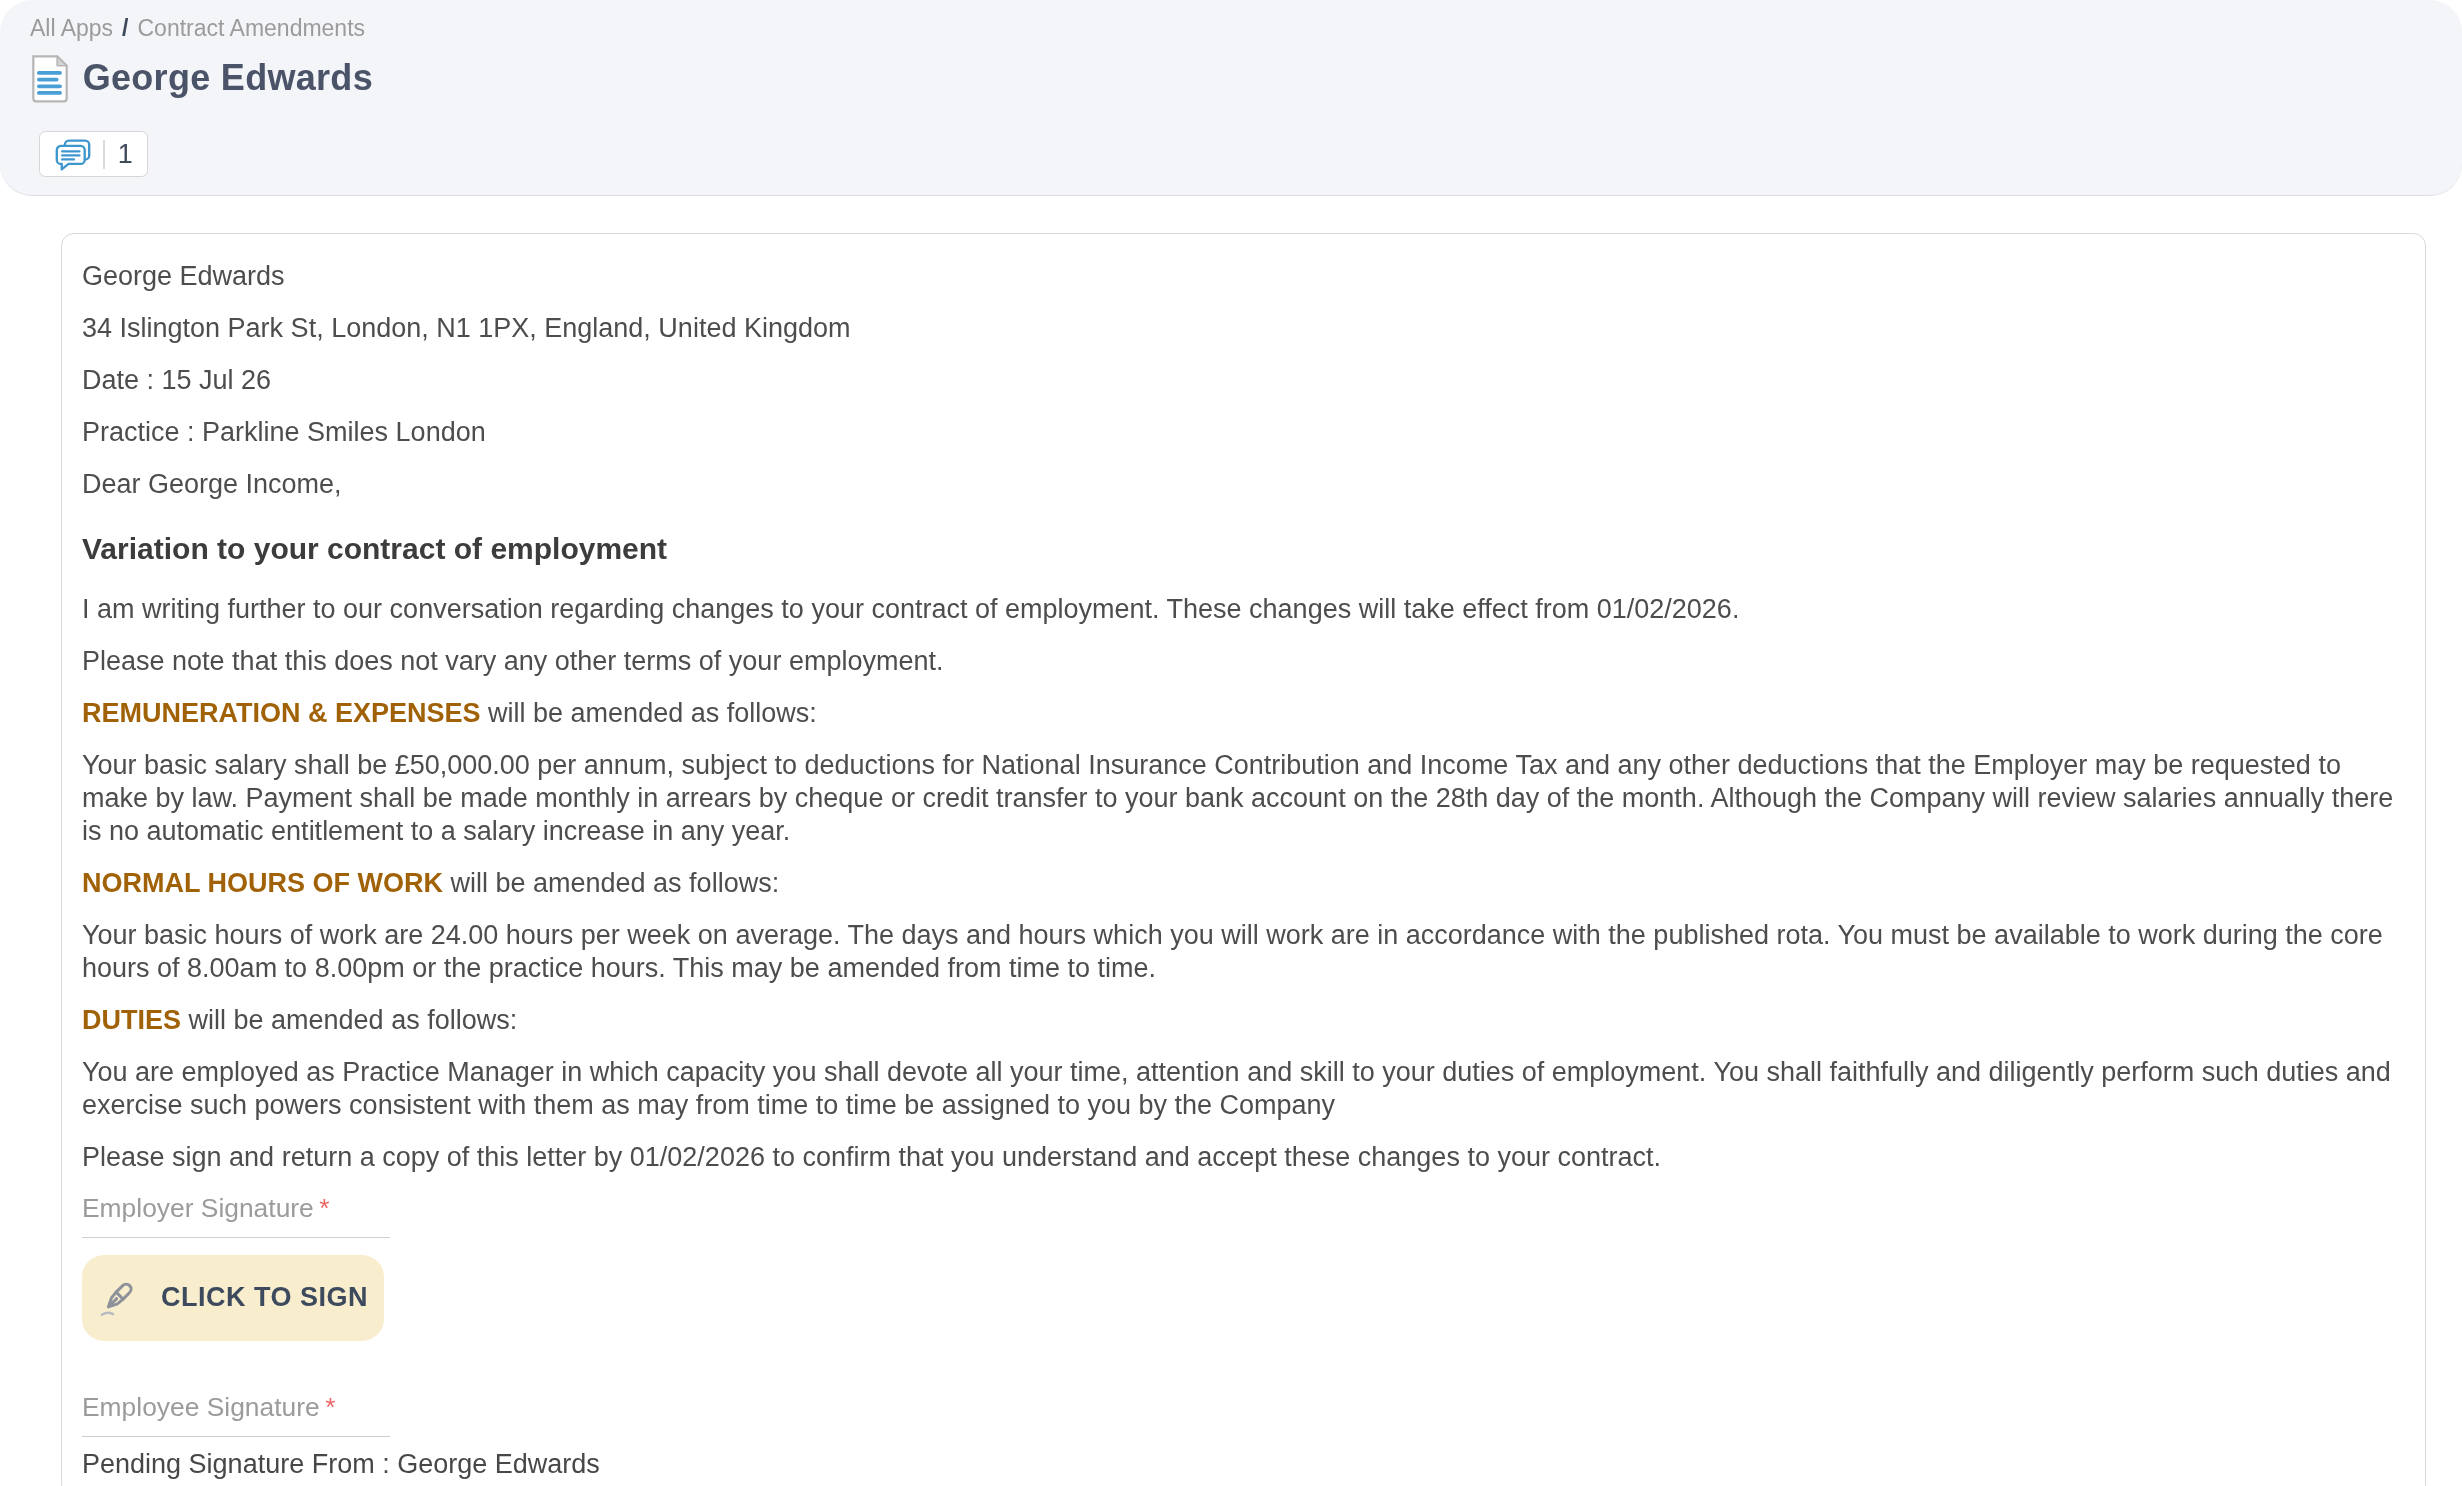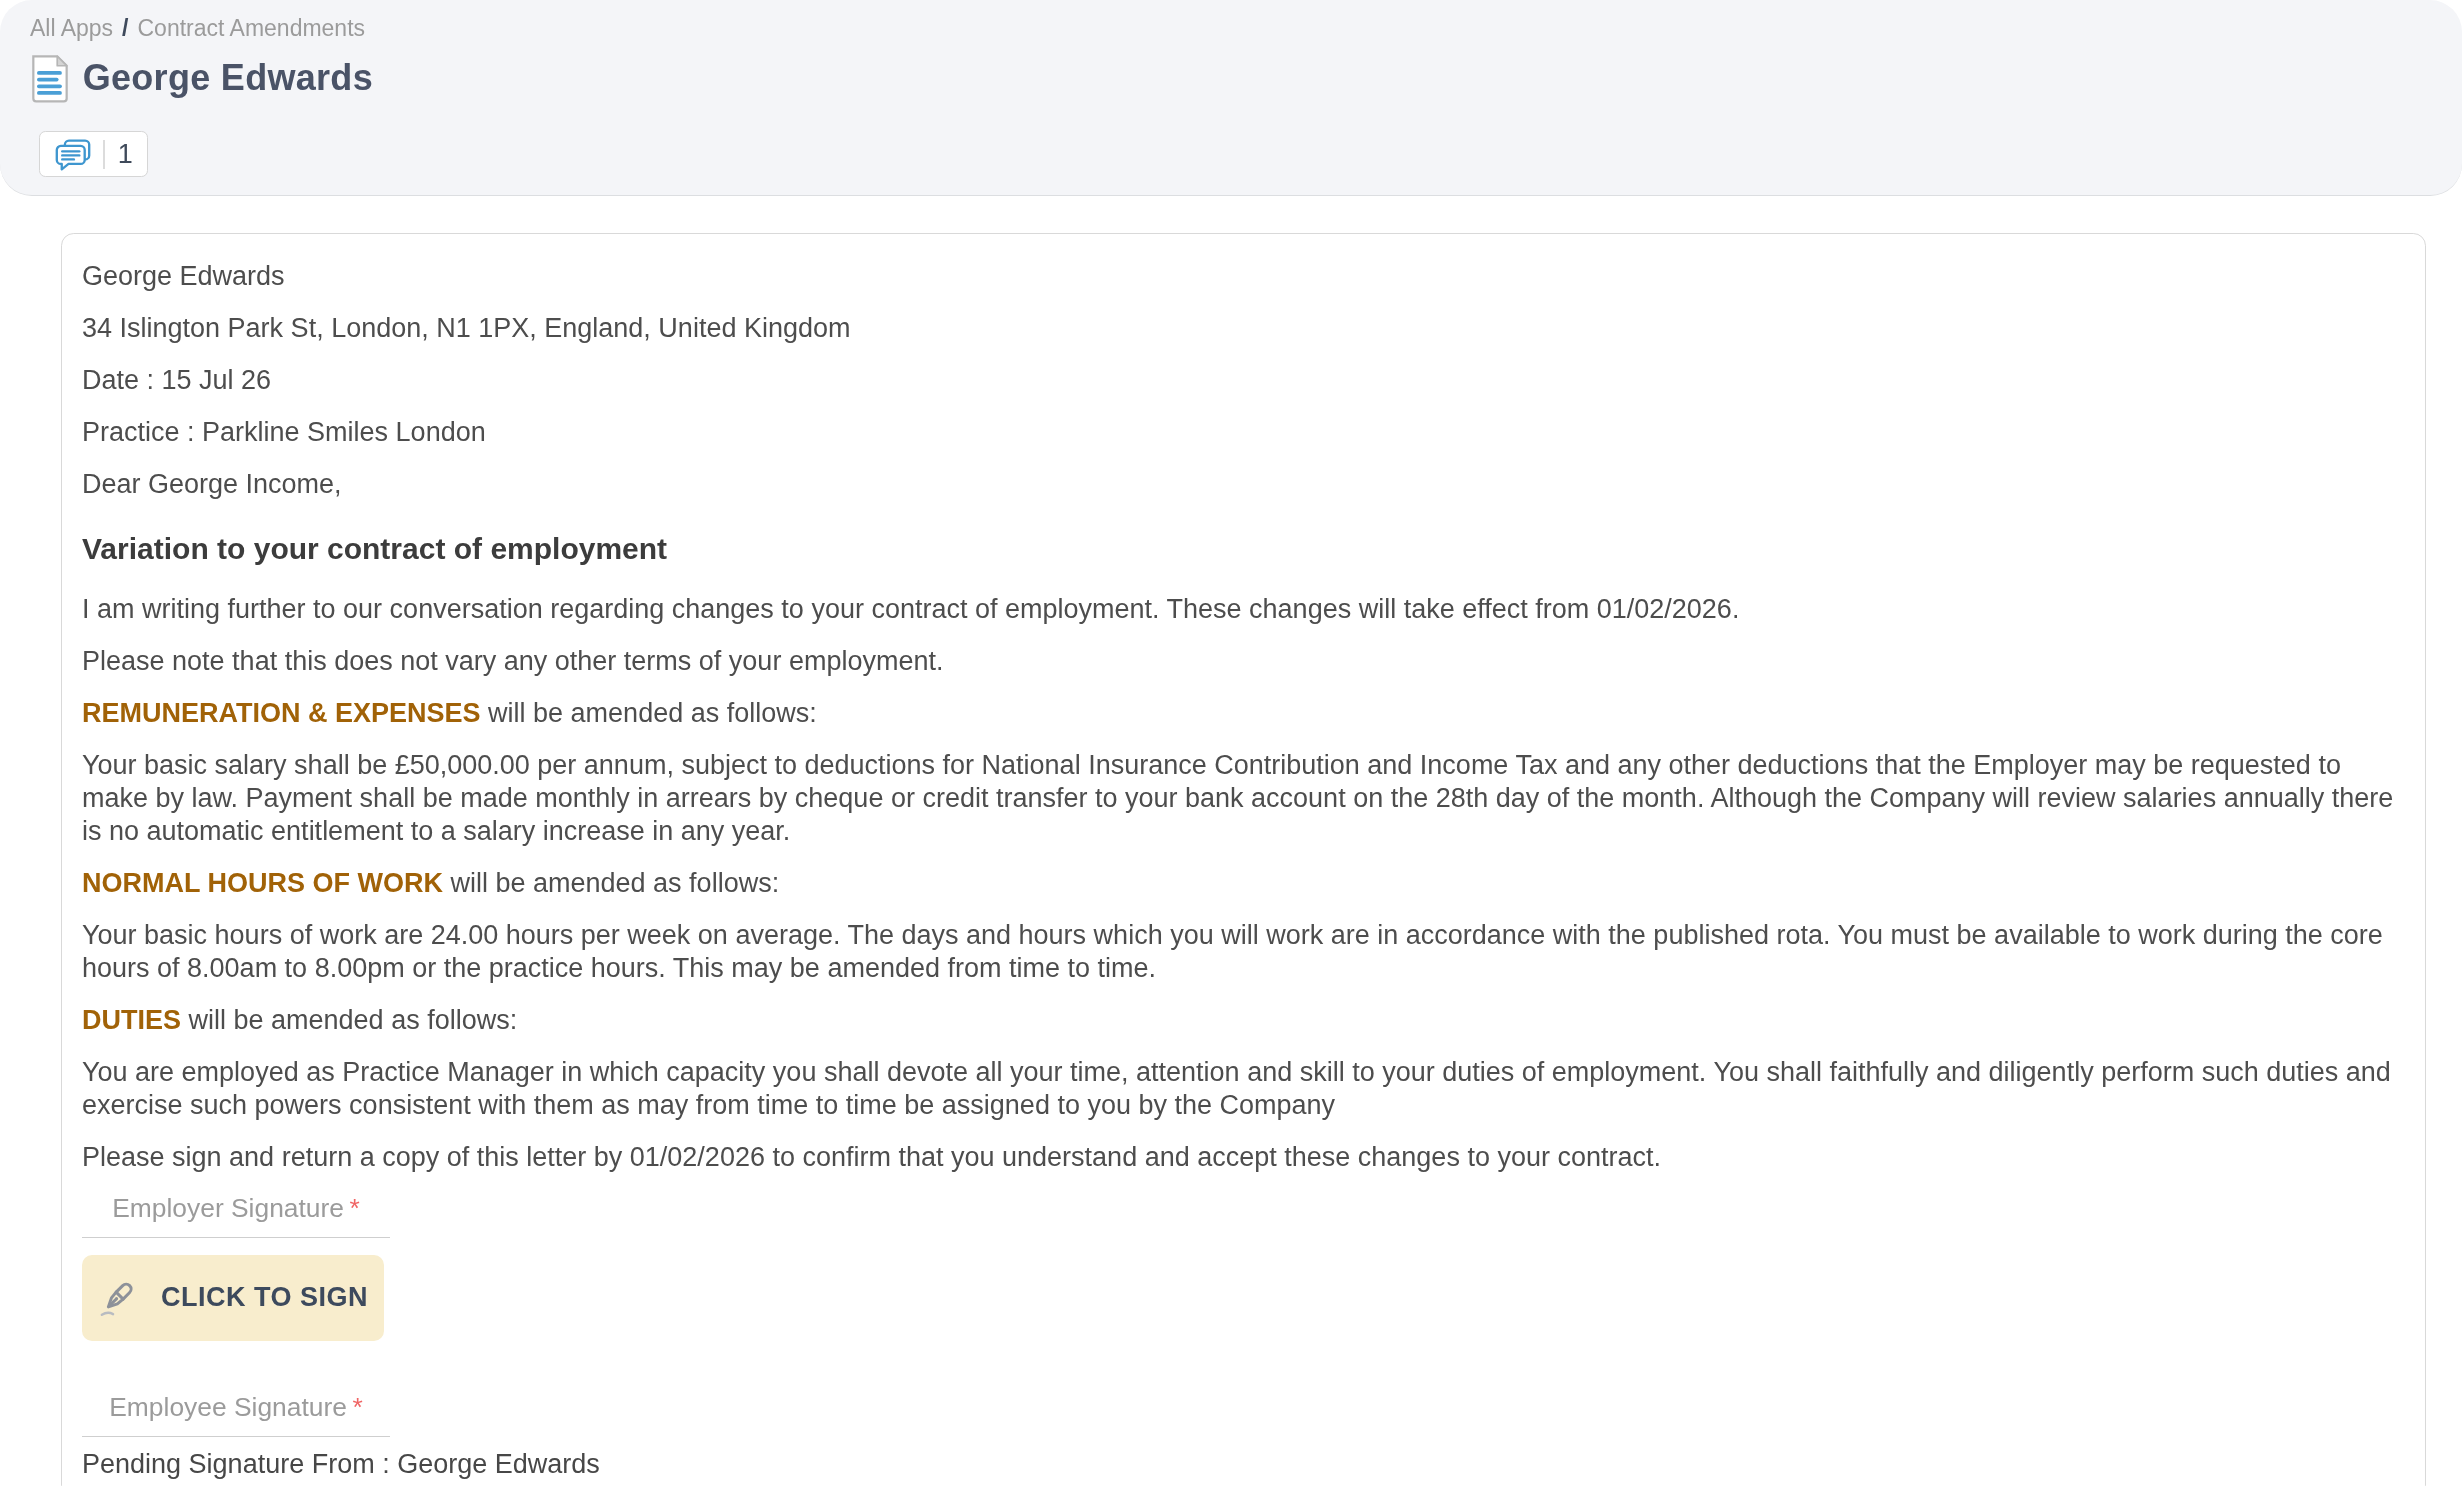--- a/index.html
+++ b/index.html
@@ -98,37 +98,36 @@
     font-weight: 700;
     color: #3c3c3c;
   }
 
   
   .sig-field {
     width: 308px;
     border-bottom: 1.8px solid #cfcfcf;
     padding-bottom: 13px;
     margin-top: 1.8px;
-    text-align: center;
   }
   .sig-label {
     font-size: 26.4px;
     color: #9b9b9b;
   }
   .req {
     color: #f06565;
     font-size: 26.4px;
     margin-left: 5.5px;
   }
   .sign-btn {
     margin-top: 16.4px;
     width: 302px;
     height: 86px;
     border: none;
-    border-radius: 10px;
+    border-radius: 22px;
     background: #f8edcd;
     display: flex;
     align-items: center;
     justify-content: center;
     gap: 21px;
     cursor: pointer;
     font-family: "Liberation Sans", sans-serif;
   }
   .sign-btn .sign-label {
     font-size: 27px;

